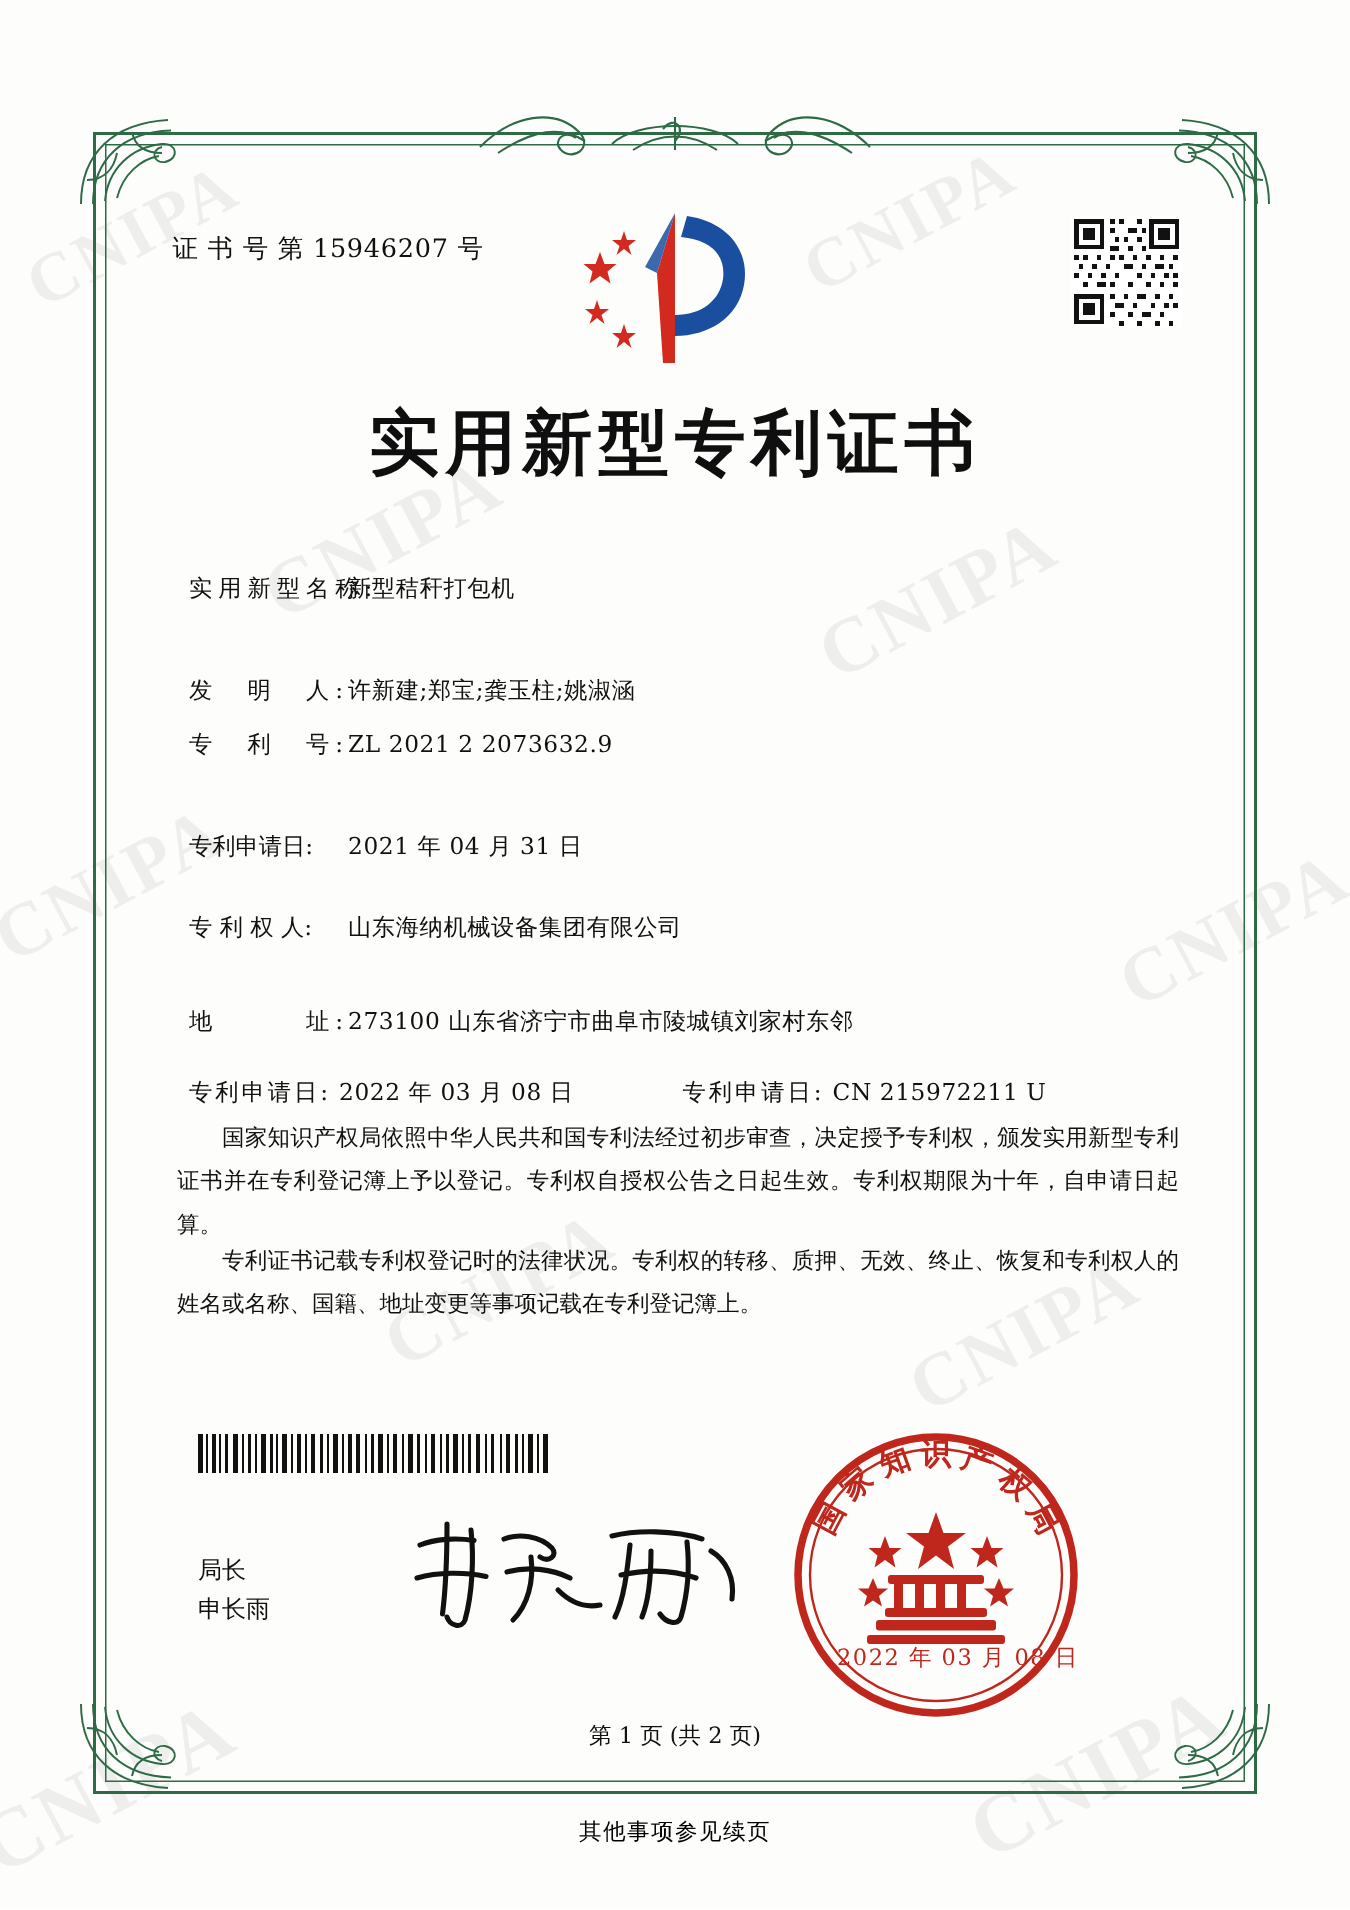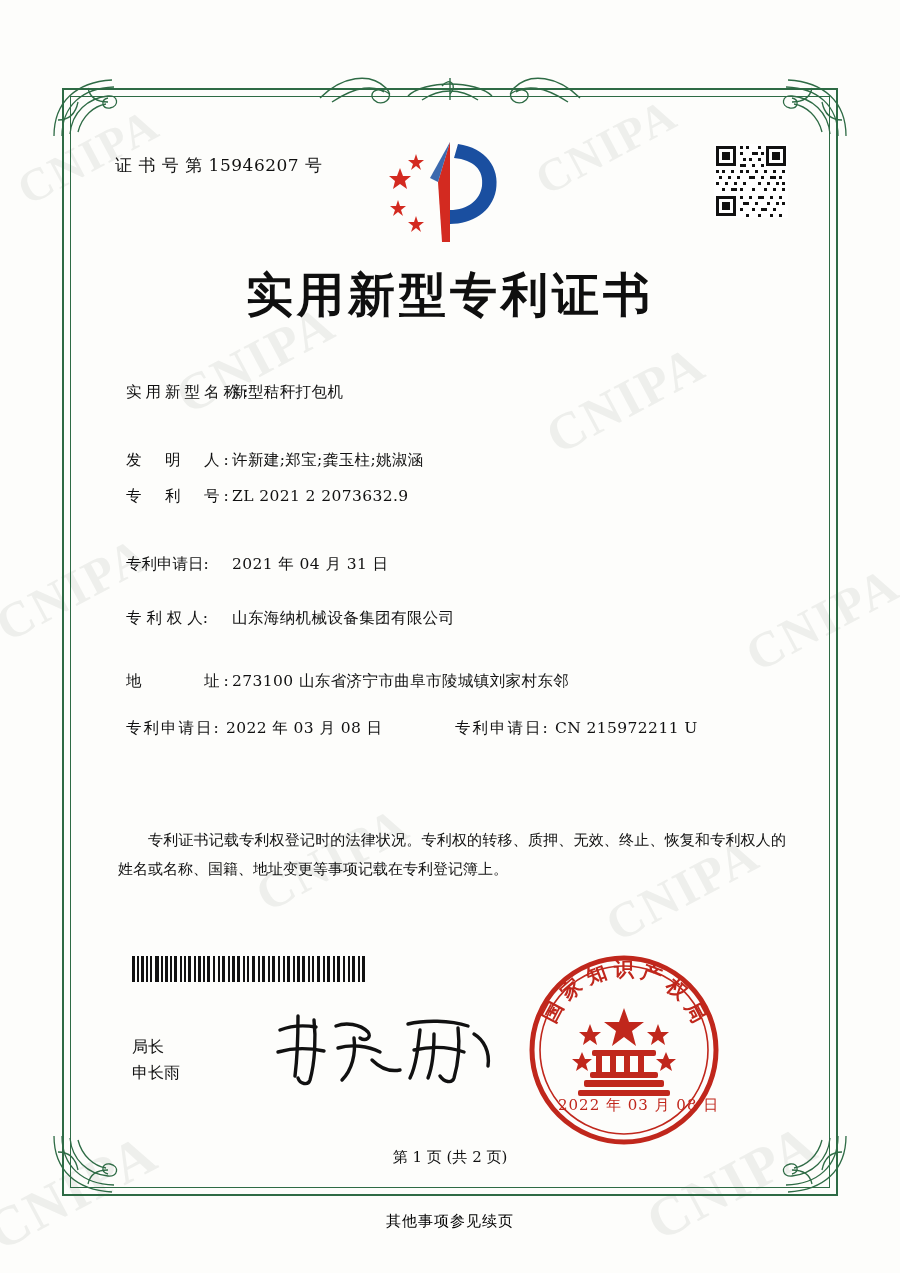--- a/index.html
+++ b/index.html
@@ -407,20 +407,21 @@
       <span class="lbl">地　　　址:</span><span class="val">273100 山东省济宁市曲阜市陵城镇刘家村东邻</span>
     </div>
 
     <div class="field" id="f-grant">
       <span class="lbl tight">专利申请日:</span><span class="val">2022 年 03 月 08 日</span>
     </div>
     <div class="field" id="f-pub">
       <span class="lbl tight">专利申请日:</span><span class="val">CN 215972211 U</span>
     </div>
 
+    <div id="para1">国家知识产权局依照中华人民共和国专利法经过初步审查，决定授予专利权，颁发实用新型专利证书并在专利登记簿上予以登记。专利权自授权公告之日起生效。专利权期限为十年，自申请日起算。</div>
     <div id="para2">专利证书记载专利权登记时的法律状况。专利权的转移、质押、无效、终止、恢复和专利权人的姓名或名称、国籍、地址变更等事项记载在专利登记簿上。</div>
 
     <svg id="barcode" viewBox="0 0 238 26" shape-rendering="crispEdges">
       <g fill="#111111">
         <rect x="0" y="0" width="3" height="26"></rect>
           <rect x="5" y="0" width="1.5" height="26"></rect>
           <rect x="9" y="0" width="3" height="26"></rect>
         <rect x="14" y="0" width="1.5" height="26"></rect>
           <rect x="18" y="0" width="2" height="26"></rect>
           <rect x="23" y="0" width="3.5" height="26"></rect>

